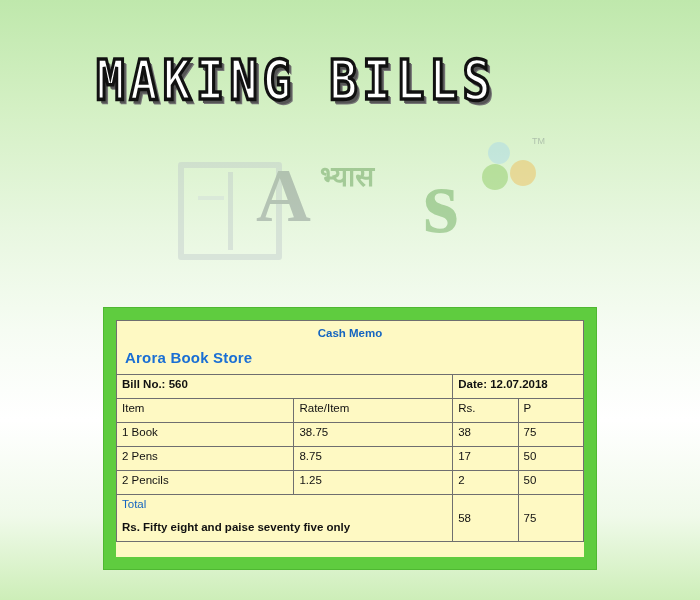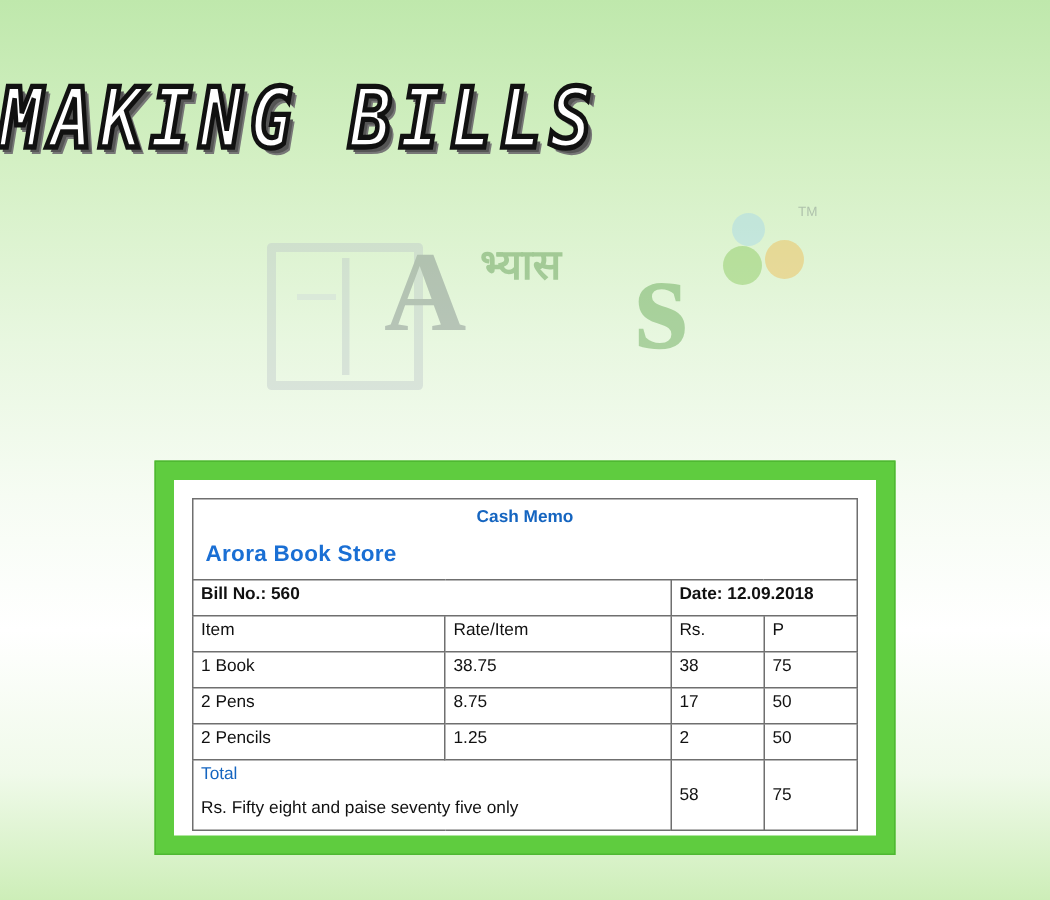--- a/index.html
+++ b/index.html
@@ -19,21 +19,21 @@
     height: 600px;
     background: linear-gradient(180deg, #bfe8ac 0%, #d4f0c4 18%, #e8f7e0 38%, #f6fcf3 55%, #ffffff 70%, #f0faea 86%, #cdeeb8 100%);
     overflow: hidden;
   }
   
   .title-wrap {
     position: absolute;
     top: 52px;
     left: 0;
     width: 592px;
-    font-style: italic;
+    text-align: center;
   }
   .title {
     display: inline-block;
     font-family: "DejaVu Sans Mono", monospace;
     font-size: 47px;
     font-weight: bold;
     letter-spacing: 5px;
     color: #ffffff;
     -webkit-text-stroke: 3px #111111;
     text-shadow:
@@ -150,23 +150,23 @@
     width: 494px;
     height: 263px;
     background: #5fcc3f;
     border: 1px solid #4fb832;
     box-sizing: border-box;
     padding: 12px;
   }
   .bill-inner {
     width: 100%;
     height: 100%;
-    background: #ffffff;
+    background: #fef9c3;
     box-sizing: border-box;
-    padding: 12px;
+    padding: 0;
   }
   .memo-head {
     border: 1px solid #6f6f6f;
     border-bottom: none;
     box-sizing: border-box;
     padding: 6px 8px 8px 8px;
   }
   .memo-title {
     text-align: center;
     font-size: 11.5px;
@@ -199,21 +199,21 @@
   .col-rate   { width: 34%; }
   .col-rs     { width: 14%; }
   .col-p      { width: 14%; }
   .bold { font-weight: bold; }
   .total-label {
     color: #1565c0;
     font-weight: normal;
     border-bottom: none !important;
   }
   .amount-words {
-    font-weight: normal;
+    font-weight: bold;
     border-top: none !important;
   }
   .mid { vertical-align: middle !important; }
 </style>
 </head>
 <body>
 
 <div class="slide">
 
   <div class="title-wrap">
@@ -248,21 +248,21 @@
       <table class="bill">
         <colgroup>
           <col class="col-item">
             <col class="col-rate">
             <col class="col-rs">
             <col class="col-p">
         </colgroup>
         <tbody>
           <tr>
             <td class="bold" colspan="2">Bill No.: 560</td>
-            <td class="bold" colspan="2">Date: 12.09.2018</td>
+            <td class="bold" colspan="2">Date: 12.07.2018</td>
           </tr>
           <tr>
             <td>Item</td>
             <td>Rate/Item</td>
             <td>Rs.</td>
             <td>P</td>
           </tr>
           <tr>
             <td>1 Book</td>
             <td>38.75</td>

